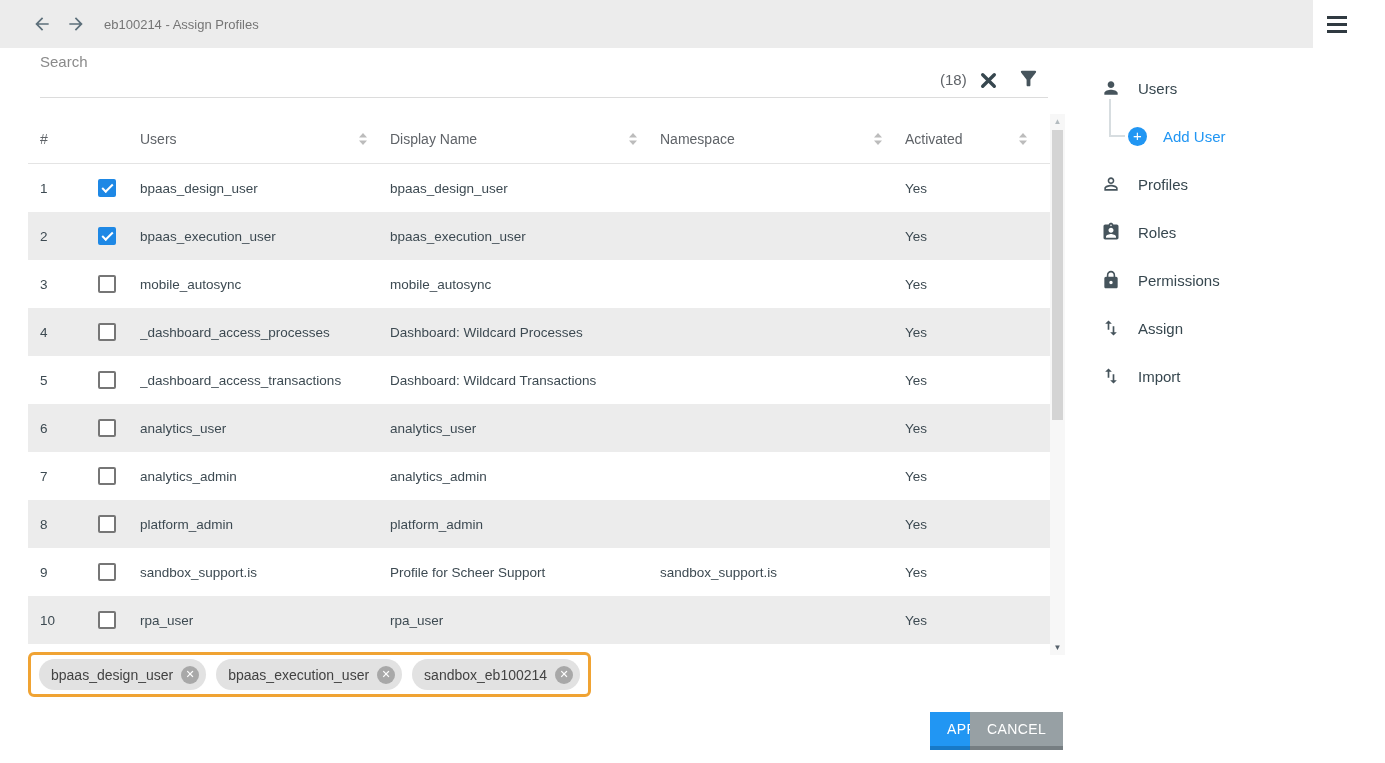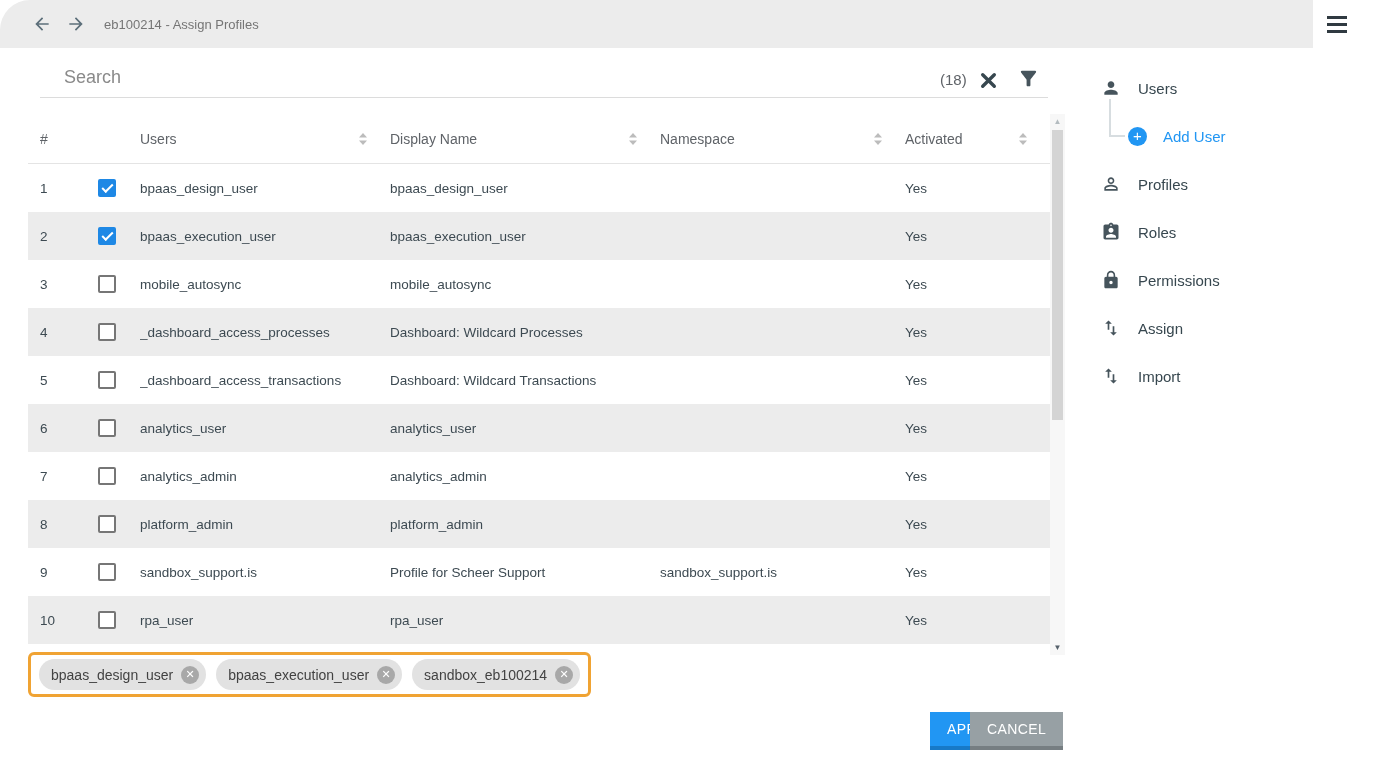--- a/index.html
+++ b/index.html
@@ -1,30 +1,30 @@
 <!DOCTYPE html>
 <html><head>
 <meta charset="utf-8">
 <style>
   *{margin:0;padding:0;box-sizing:border-box;}
   html,body{background:#fff;font-family:"Liberation Sans",sans-serif;}
-  .root{position:relative;width:1385px;height:763px;background:#fff;overflow:hidden;border-radius:30px;}
+  .root{position:relative;width:1385px;height:763px;background:#fff;overflow:hidden;}
 
   
   .topbar{position:absolute;left:0;top:0;width:1313px;height:48px;background:#ececec;display:flex;align-items:center;}
   .nav-icon{display:inline-flex;align-items:center;justify-content:center;width:24px;height:24px;cursor:pointer;}
   .nav-icon svg{fill:#5c6f7a;}
   .nav-back{margin-left:30px;}
   .nav-fwd{margin-left:10px;}
   .topbar-title{margin-left:16px;font-size:13px;color:#757575;}
   .hamburger{position:absolute;left:1313px;top:0;width:48px;height:48px;background:#fff;border:none;display:flex;flex-direction:column;align-items:center;justify-content:center;gap:4px;cursor:pointer;}
   .hamburger span{display:block;width:20px;height:3px;background:#303a41;}
 
   
-  .search-input{position:absolute;left:40px;top:61px;width:860px;height:32px;border:none;outline:none;background:transparent;font-size:18px;color:#424242;font-family:inherit;margin-left:24px;}
+  .search-input{position:absolute;left:40px;top:45px;width:860px;height:32px;border:none;outline:none;background:transparent;font-size:15px;color:#424242;font-family:inherit;}
   .search-input::placeholder{color:#8a8a8a;}
   .search-count{position:absolute;left:940px;top:71px;font-size:15px;color:#5f6368;}
   .clear-btn{position:absolute;left:979px;top:71px;cursor:pointer;display:inline-flex;}
   .filter-btn{position:absolute;left:1017px;top:67px;cursor:pointer;display:inline-flex;}
   .filter-btn svg{fill:#46545c;}
   .search-underline{position:absolute;left:40px;top:97px;width:1008px;height:1px;background:#dcdcdc;}
 
   
   .t-grid{display:grid;grid-template-columns:70px 42px 250px 270px 245px 1fr;align-items:center;height:48px;}
   .t-header{position:absolute;left:28px;top:114px;width:1022px;height:50px;border-bottom:1px solid #e4e4e4;font-size:14px;color:#5f6368;background:#fff;}

